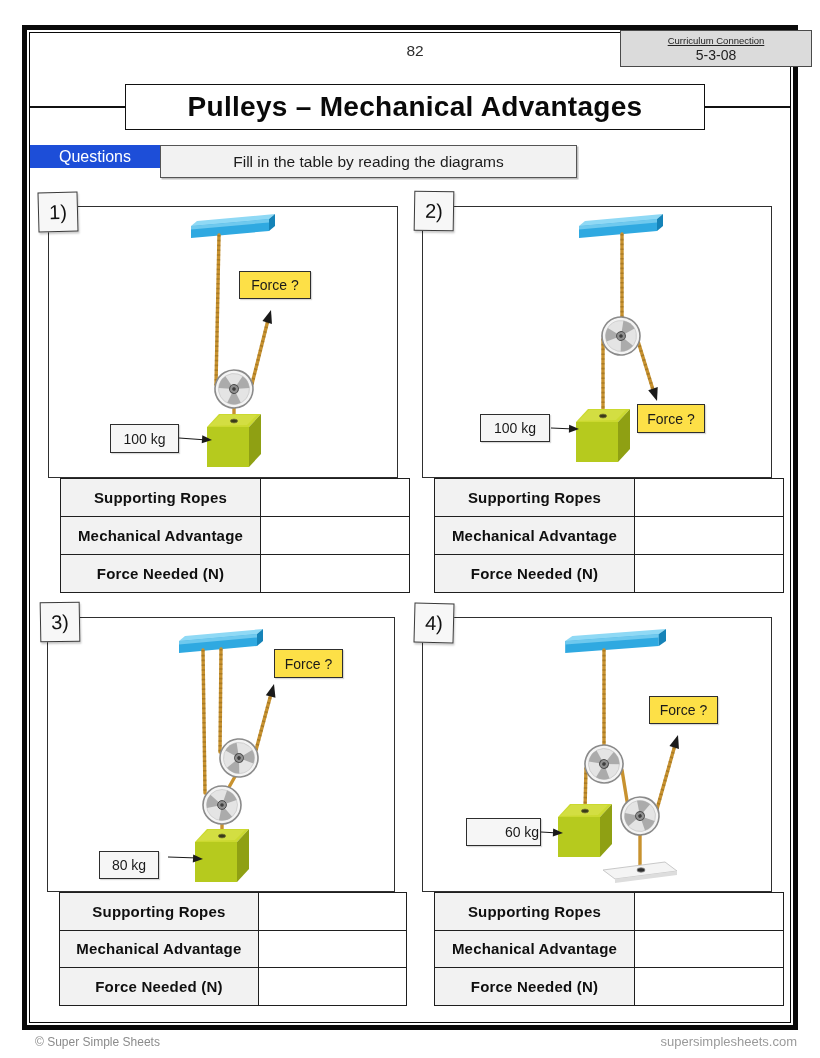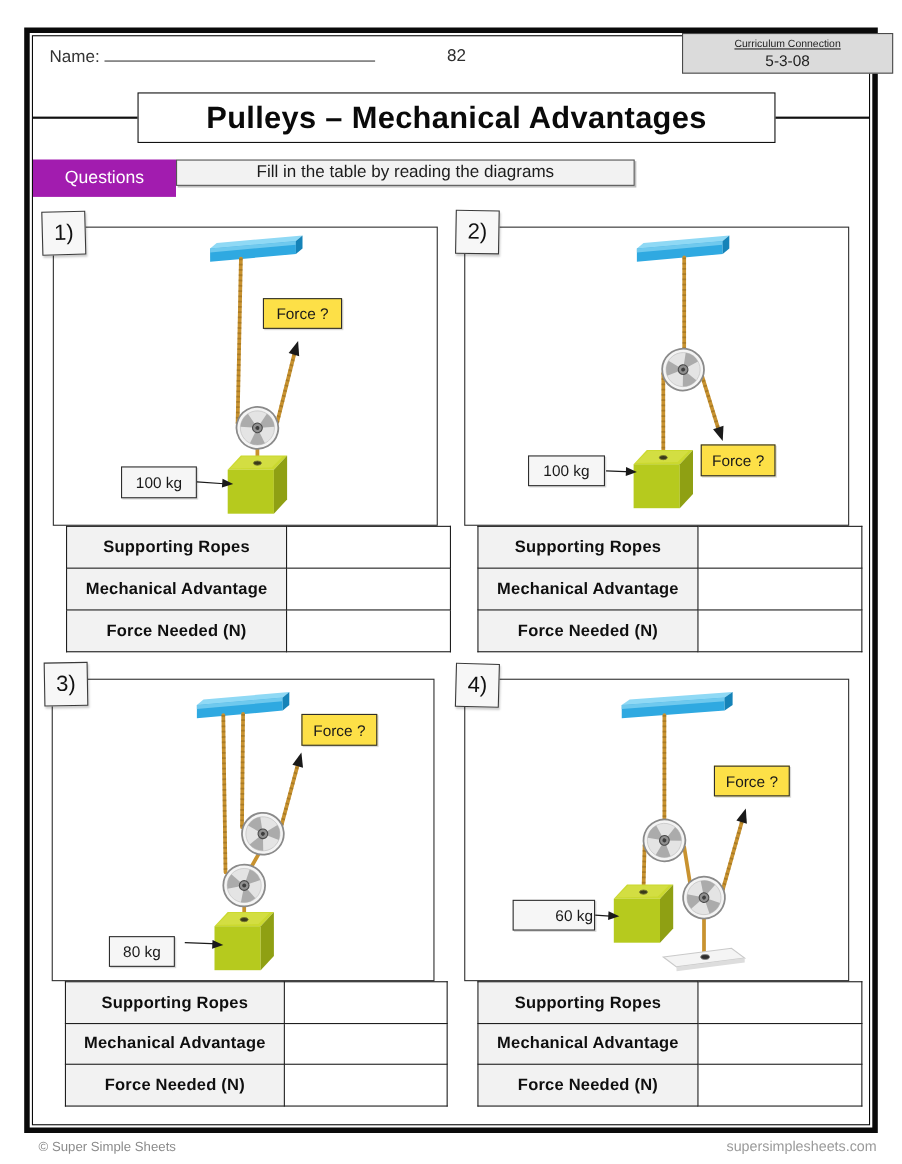--- a/index.html
+++ b/index.html
@@ -13,22 +13,22 @@
   .name-line { display:inline-block; width:246px; border-bottom:1.6px solid #3a3a3a; height:14px; vertical-align:baseline; }
   .page-num { position:absolute; left:395px; top:42px; width:40px; text-align:center; font-size:15.5px; color:#2e2e2e; }
 
   .curr-box { position:absolute; left:620px; top:30px; width:192px; height:37px; background:#DBDBDB; border:1.3px solid #4a4a4a; text-align:center; padding-top:4px; }
   .curr-box .l1 { font-size:9.5px; color:#222; text-decoration:underline; }
   .curr-box .l2 { font-size:14px; color:#222; margin-top:1px; }
 
   .title-rule { position:absolute; left:30px; top:106px; width:760px; height:2px; background:#111; }
   .title-box { position:absolute; left:105px; top:84px; width:580px; height:46px; background:#fff; border:1.6px solid #111; display:flex; align-items:center; justify-content:center; font-size:28px; font-weight:bold; color:#0a0a0a; letter-spacing:.3px;margin-left:20px; }
 
-  .q-black { position:absolute; left:30px; top:145px; width:130px; height:34px; background:#a21caf; color:#fff; display:flex; align-items:center; justify-content:center; font-size:16px; }
-  .q-gray { position:absolute; left:160px; top:145px; width:417px; height:24px; background:#F2F2F2; border:1.8px solid #555; display:flex; align-items:center; justify-content:center; font-size:15.5px; color:#1c1c1c; box-shadow:1.5px 1.5px 0 rgba(0,0,0,.25); }
+  .q-black { position:absolute; left:30px; top:145px; width:130px; height:23px; background:#1d4ed8; color:#fff; display:flex; align-items:center; justify-content:center; font-size:16px; }
+  .q-gray { position:absolute; left:160px; top:145px; width:417px; height:33px; background:#F2F2F2; border:1.8px solid #555; display:flex; align-items:center; justify-content:center; font-size:15.5px; color:#1c1c1c; box-shadow:1.5px 1.5px 0 rgba(0,0,0,.25); }
 
   .diagram { position:absolute; border:1.6px solid #2f2f2f; background:#fff; }
   .diagram svg { position:absolute; left:0; top:0; }
 
   .badge { position:absolute; width:40px; height:40px; background:#F7F7F7; border:1.7px solid #3a3a3a; display:flex; align-items:center; justify-content:center; font-size:20px; color:#111; box-shadow:1px 2px 2px rgba(0,0,0,.2); z-index:5; }
 
   .tagbox { position:absolute; border:1.3px solid #2e2e2e; background:#fde047; display:flex; align-items:center; justify-content:center; font-size:14px; color:#1a1a1a; box-shadow:1.2px 1.2px 0 rgba(0,0,0,.15); z-index:4; }
   .tagbox.mass { background:#F6F6F6; }
 
   .anstable { position:absolute; border-collapse:collapse; table-layout:fixed;margin-left:12px; }
@@ -73,24 +73,20 @@
     </g>
   </defs>
 </svg>
 
 <div class="page">
 
   <div class="frame">
     <div class="frame-inner"></div>
   </div>
 
-  <div class="name-row">
-    <span>Name:</span>
-    <span class="name-line"></span>
-  </div>
   <div class="page-num">82</div>
   <div class="curr-box">
     <div class="l1">Curriculum Connection</div>
     <div class="l2">5-3-08</div>
   </div>
 
   <div class="title-rule"></div>
   <div class="title-box">Pulleys – Mechanical Advantages</div>
 
   <div class="q-black">Questions</div>

